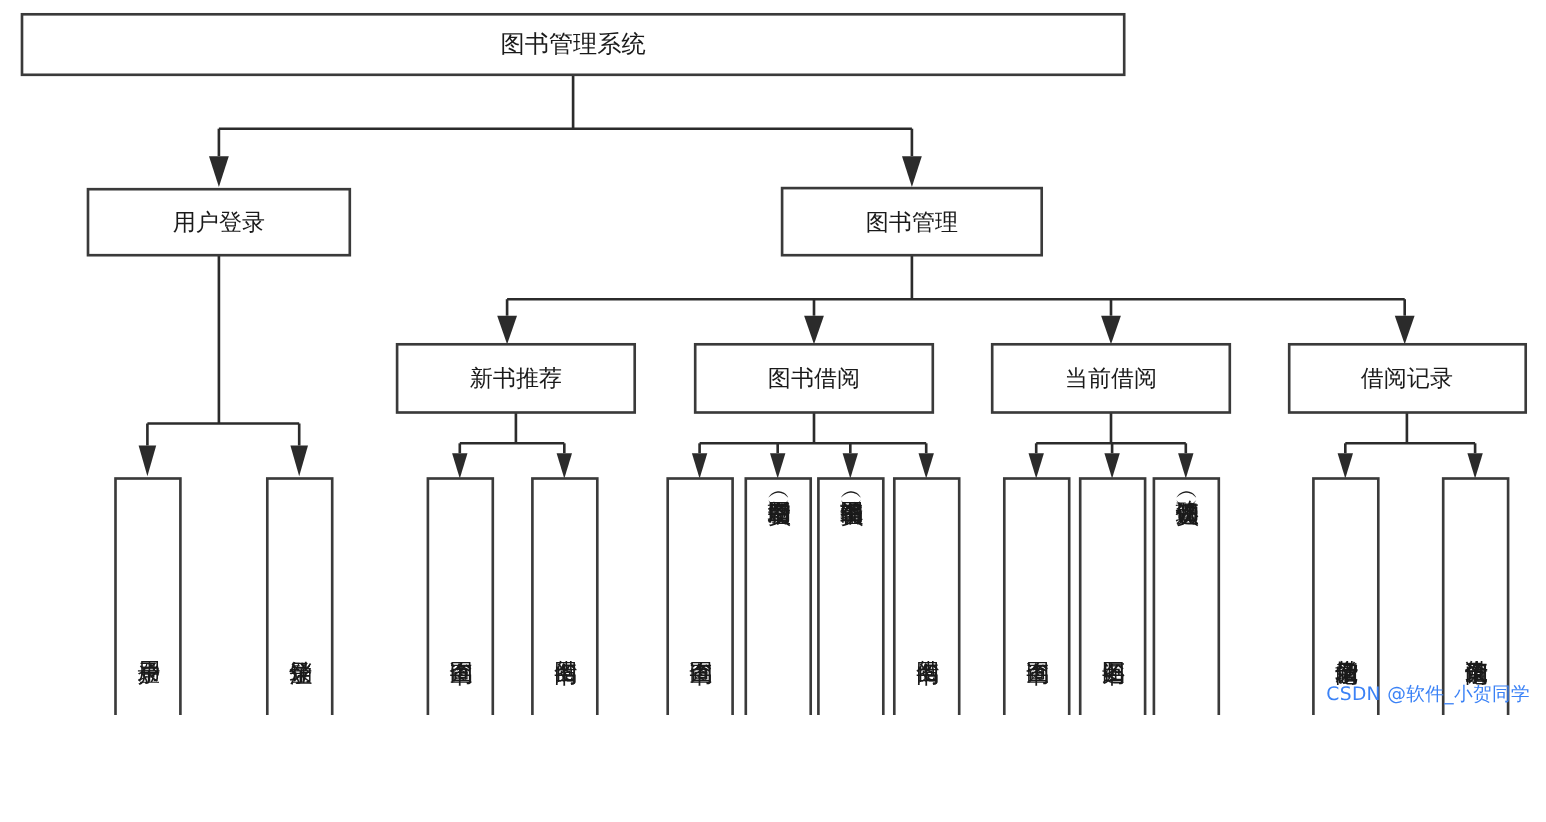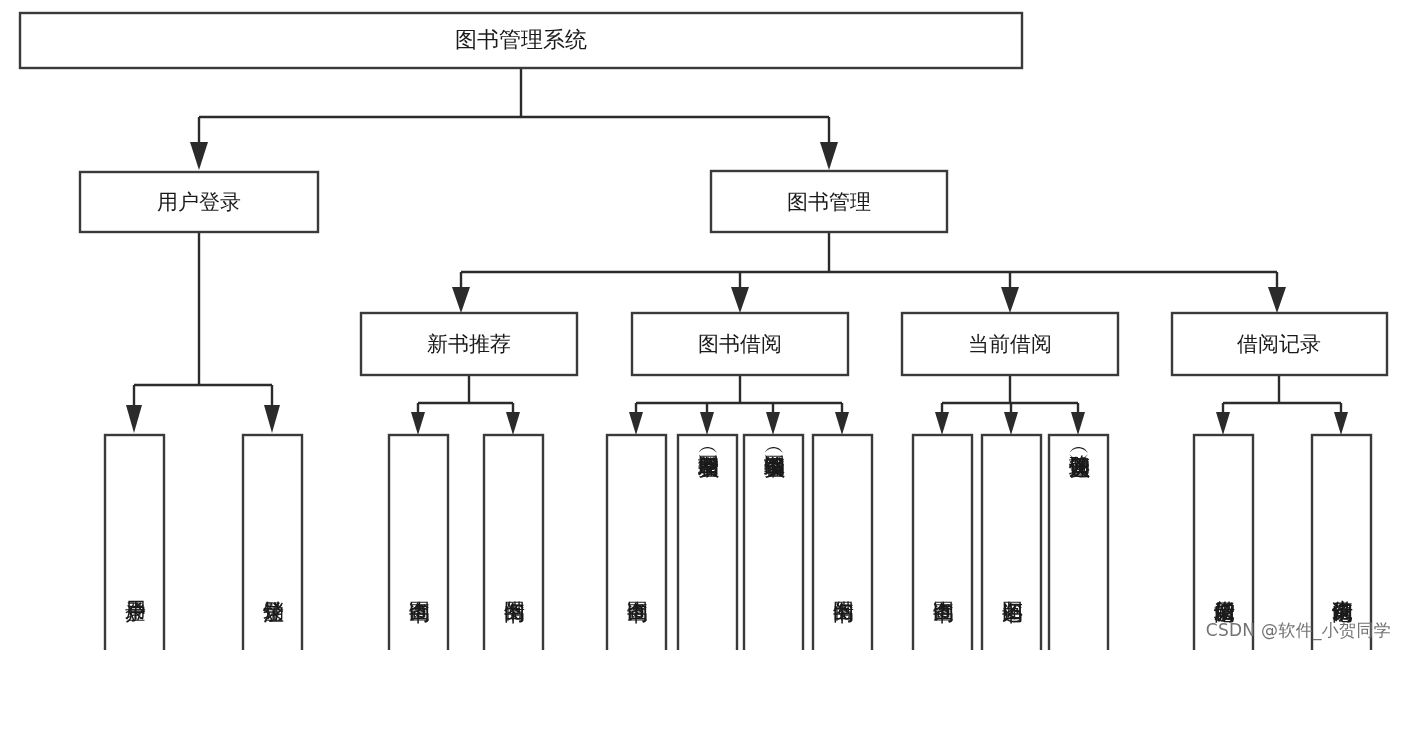--- a/index.html
+++ b/index.html
@@ -69,21 +69,21 @@
     color: #1a1a1a;
     letter-spacing: 0.5px;
     white-space: nowrap;
   }
   .watermark {
     position: absolute;
     right: 14px;
     bottom: 8px;
     font-family: "DejaVu Sans", "Liberation Sans", sans-serif;
     font-size: 17px;
-    color: #737373;
+    color: #3b82f6;
     letter-spacing: 0.3px;
     white-space: nowrap;
   }
 </style>
 </head>
 <body>
 
 <div id="diagram-root">
 
   <svg id="tree-svg" viewBox="0 0 1405 747">

